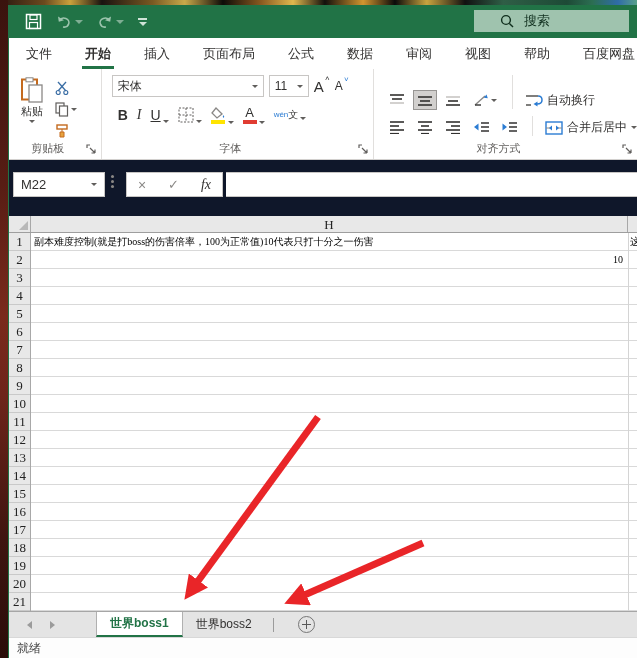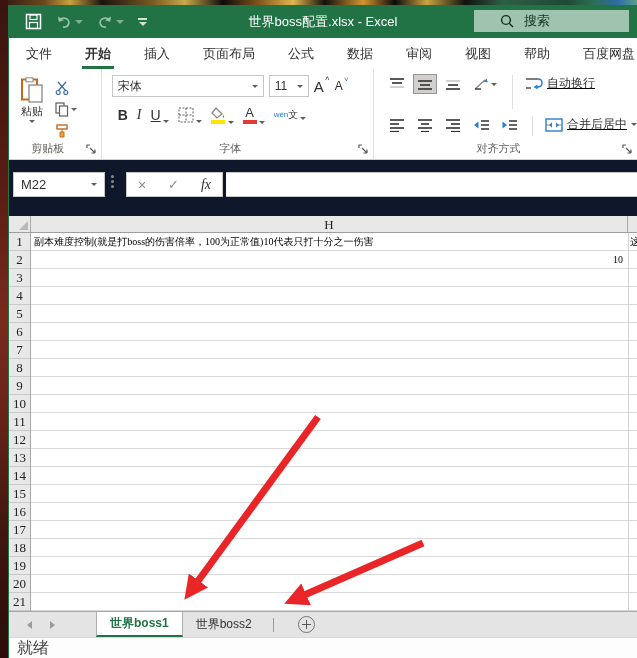--- a/index.html
+++ b/index.html
@@ -52,21 +52,21 @@
   .fbtn b { font-weight:bold; } .fbtn i { font-family:"Liberation Serif",serif; }
   .fbtn u { text-decoration:underline; }
   .sizebtn { font-size:13px; color:#323130; position:relative; padding-right:6px; }
   .sizebtn sup { position:absolute; top:-4px; right:0; font-size:8px; color:#323130; }
   .colorbar { display:flex; flex-direction:column; align-items:center; line-height:1; }
   .colorbar .bar { width:14px; height:4px; margin-top:1px; }
   .phonetic { display:flex; flex-direction:row; align-items:center; line-height:1; color:#2b7cd3; font-size:8px; }
   .phonetic .cjk { font-size:10px; color:#323130; }
 
   .grp-align { flex:1; padding:6px 0 0 12px; }
-  .al-row { display:flex; align-items:flex-start; gap:6px;text-decoration:underline; }
+  .al-row { display:flex; align-items:flex-end; gap:6px; }
   .al-row + .al-row { margin-top:7px; }
   .al-btn { width:22px; height:18px; display:flex; align-items:center; justify-content:center; }
   .al-btn.selected { background:#d2d0ce; outline:1px solid #979593; }
   .vsep { width:1px; height:34px; background:#e1dfdd; margin:0 6px; align-self:flex-start; }
   .iconlabel { display:flex; align-items:center; gap:4px; font-size:12px; color:#323130; white-space:nowrap; }
 
   
   .formula-strip { position:relative; height:56px; background:#0f172a; }
   .name-box { position:absolute; left:4px; top:12px; width:92px; height:25px; background:#fff; border:1px solid #c8c6c4; display:flex; align-items:center; justify-content:space-between; padding:0 7px; font-size:13px; color:#323130; }
   .dots { position:absolute; left:102px; top:20px; width:3px; height:3px; border-radius:50%; background:#8a8886; box-shadow:0 5px 0 #8a8886, 0 -5px 0 #8a8886; }
@@ -102,21 +102,21 @@
   .tri.right { border-left:5px solid #9b9b9b; }
   .sheet-tab { display:flex; align-items:center; padding:0 13px; font-size:12px; color:#323130; cursor:default; }
   .sheet-tab.active { background:#ffffff; color:var(--excel-green); font-weight:bold; border-bottom:2px solid var(--excel-green); border-left:1px solid #b0b0b0; border-right:1px solid #b0b0b0; }
   .tab-divider { width:1px; height:14px; background:#9b9b9b; align-self:center; margin-left:8px; }
   .new-sheet { width:17px; height:17px; border:1px solid #767676; border-radius:50%; align-self:center; margin-left:24px; position:relative; }
   .new-sheet:before, .new-sheet:after { content:""; position:absolute; background:#595959; }
   .new-sheet:before { left:3px; right:3px; top:7px; height:1px; }
   .new-sheet:after { top:3px; bottom:3px; left:7px; width:1px; }
 
   
-  .statusbar { height:21px; background:#fdfdfd; border-top:1px solid #d8d8d8; display:flex; align-items:center; padding-left:8px; font-size:16px; color:#444;font-family:Liberation Serif, serif; }
+  .statusbar { height:21px; background:#fdfdfd; border-top:1px solid #d8d8d8; display:flex; align-items:center; padding-left:8px; font-size:12px; color:#444;font-family:Liberation Serif, serif; }
 
   
   .overlay { position:absolute; left:0; top:0; width:637px; height:658px; pointer-events:none; z-index:50; }
   .arrowline { stroke:var(--arrow-red); stroke-width:7; }
 
   svg.ic { display:block; }
 </style>
 </head>
 <body>
 
@@ -146,21 +146,20 @@
             <path d="M3.5 5.5 A5 4.5 0 1 1 7 12" fill="none" stroke="#9cc4ad" stroke-width="1.6"></path>
             <path d="M2 1.5 L2.8 6.8 L8 5.2 Z" fill="#9cc4ad"></path>
           </svg>
         <span class="chev"></span>
       </span>
       <span class="qat-custom">
         <span class="bar"></span>
         <span class="chev" style="border-top-color:#cfe3d7"></span>
       </span>
     </div>
-    <div class="win-title">世界boss配置.xlsx  -  Excel</div>
     <div class="search-box">
       <svg class="ic" width="14" height="14" viewBox="0 0 14 14">
           <circle cx="6" cy="6" r="4.4" fill="none" stroke="#0f2e1d" stroke-width="1.4"></circle>
           <line x1="9.4" y1="9.4" x2="13" y2="13" stroke="#0f2e1d" stroke-width="1.4"></line>
         </svg>
       <span>搜索</span>
     </div>
   </div>
 
   <div class="ribbon-tabs">

